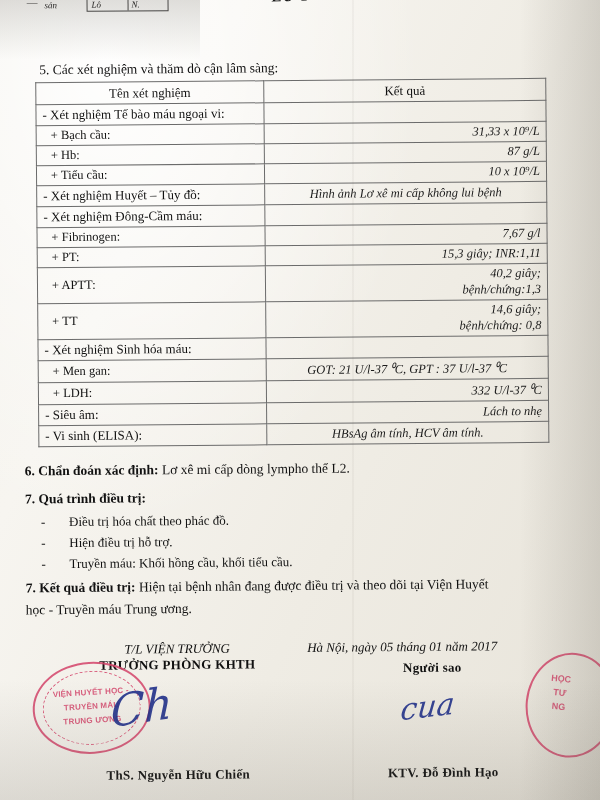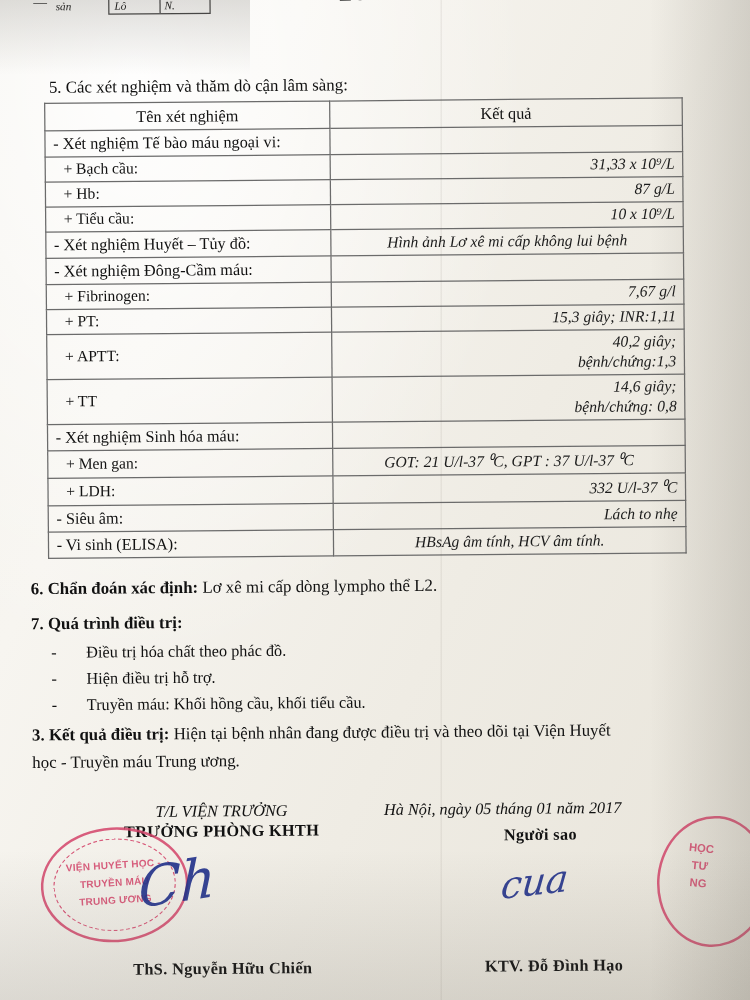--- a/index.html
+++ b/index.html
@@ -433,21 +433,21 @@
         <span class="dash">-</span>
         <span class="txt">Hiện điều trị hỗ trợ.</span>
       </div>
       <div class="bullet-row">
         <span class="dash">-</span>
         <span class="txt">Truyền máu: Khối hồng cầu, khối tiểu cầu.</span>
       </div>
     </div>
 
     <div class="para" style="top:578px;">
-      <b>3. Kết quả điều trị:</b>
+      <b>7. Kết quả điều trị:</b>
       <span>Hiện tại bệnh nhân đang được điều trị và theo dõi tại Viện Huyết</span>
     </div>
     <div class="para" style="top:600px;">học - Truyền máu Trung ương.</div>
 
     <div class="date-line" style="left:305px; top:640px;">Hà Nội, ngày  05   tháng 01   năm 2017</div>
 
     <div class="sig" style="left:60px; top:640px; width:230px;">
       <div class="line1">T/L VIỆN TRƯỞNG</div>
       <div class="line2">TRƯỞNG PHÒNG KHTH</div>
     </div>

